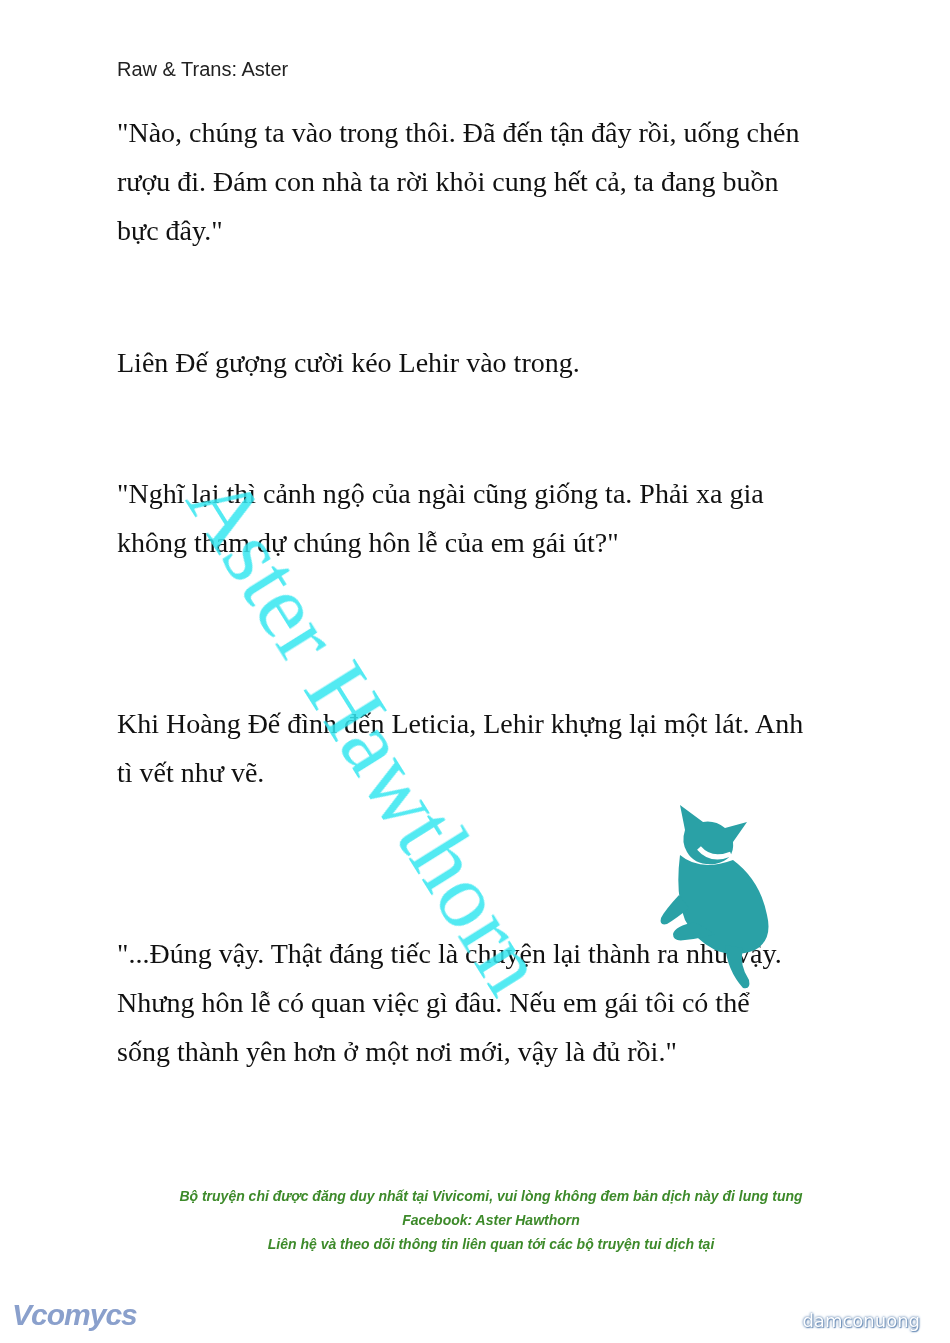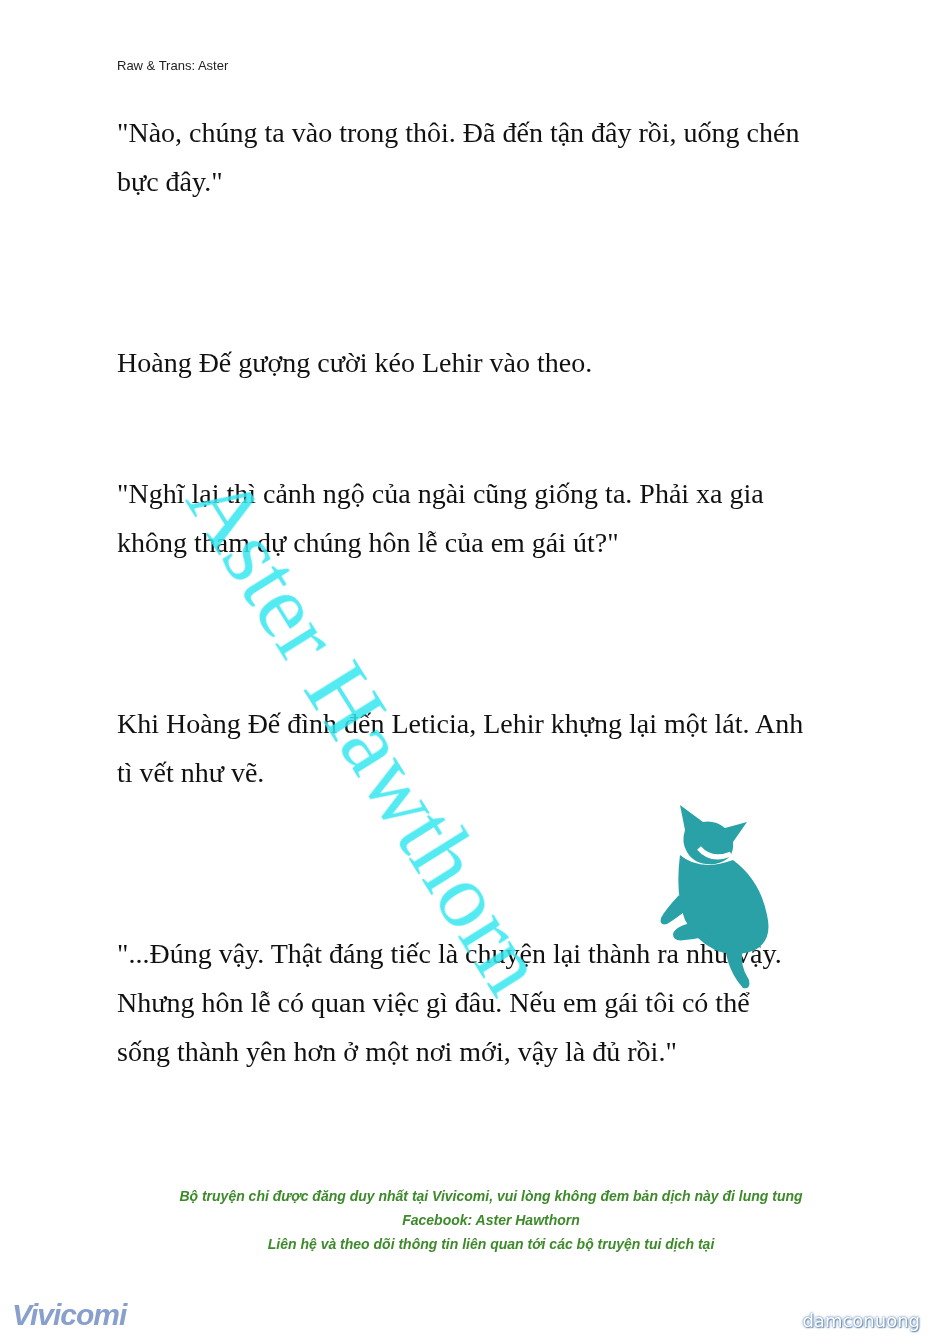--- a/index.html
+++ b/index.html
@@ -2,21 +2,21 @@
 <html><head>
 <meta charset="utf-8">
 <style>
   html, body { margin: 0; padding: 0; }
   body {
     width: 950px; height: 1343px; background: #ffffff; position: relative; overflow: hidden;
     font-family: "Liberation Serif", serif; color: #111;
   }
   .header {
     position: absolute; left: 117px; top: 58px;
-    font-family: "Liberation Sans", sans-serif; font-size: 13px; color: #222;
+    font-family: "Liberation Sans", sans-serif; font-size: 20px; color: #222;
   }
   .para {
     position: absolute; left: 117px; width: 740px;
     font-family: "Liberation Serif", serif; font-size: 28px; line-height: 49px; color: #111;
     white-space: nowrap;
   }
   .para div { height: 49px; }
   .footer-note {
     position: absolute; left: 0; width: 950px; top: 1184px; text-align: center;
     font-family: "Liberation Sans", sans-serif; font-style: italic; font-weight: bold;
@@ -41,25 +41,26 @@
     text-shadow: 0 0 2px #6d8fb8, 0 0 3px #6d8fb8, 1px 1px 1px #6d8fb8;
   }
 </style>
 </head>
 <body>
 
 <div class="header">Raw &amp; Trans: Aster</div>
 
 <div class="para" style="top:108px">
   <div>"Nào, chúng ta vào trong thôi. Đã đến tận đây rồi, uống chén</div>
+  <div>rượu đi. Đám con nhà ta rời khỏi cung hết cả, ta đang buồn</div>
   <div>bực đây."</div>
 </div>
 
 <div class="para" style="top:338px">
-  <div>Hoàng Đế gượng cười kéo Lehir vào theo.</div>
+  <div>Liên Đế gượng cười kéo Lehir vào trong.</div>
 </div>
 
 <div class="para" style="top:469px">
   <div>"Nghĩ lại thì cảnh ngộ của ngài cũng giống ta. Phải xa gia</div>
   <div>không tham dự chúng hôn lễ của em gái út?"</div>
 </div>
 
 <div class="para" style="top:699px">
   <div>Khi Hoàng Đế đình đến Leticia, Lehir khựng lại một lát. Anh</div>
   <div>tì vết như vẽ.</div>
@@ -90,14 +91,14 @@
   </g>
   <path d="M44 48 Q56 62 76 54" stroke="#ffffff" stroke-width="5" fill="none"></path>
 </svg>
 
 <div class="footer-note">
   <div>Bộ truyện chỉ được đăng duy nhất tại Vivicomi, vui lòng không đem bản dịch này đi lung tung</div>
   <div>Facebook: Aster Hawthorn</div>
   <div>Liên hệ và theo dõi thông tin liên quan tới các bộ truyện tui dịch tại</div>
 </div>
 
-<div class="logo-left">Vivicomi</div>
+<div class="logo-left">Vcomycs</div>
 <div class="logo-right">damconuong</div>
 
 </body></html>

